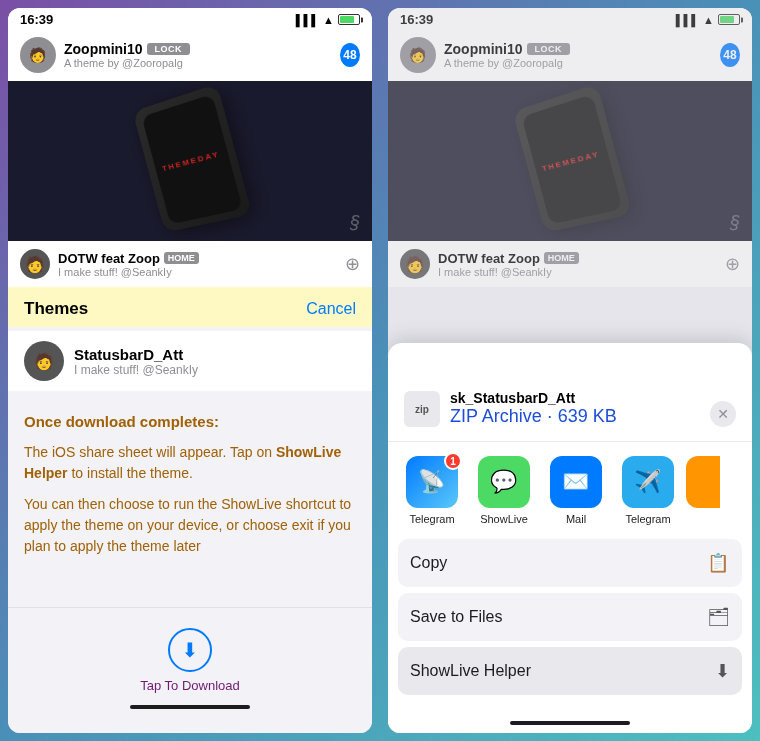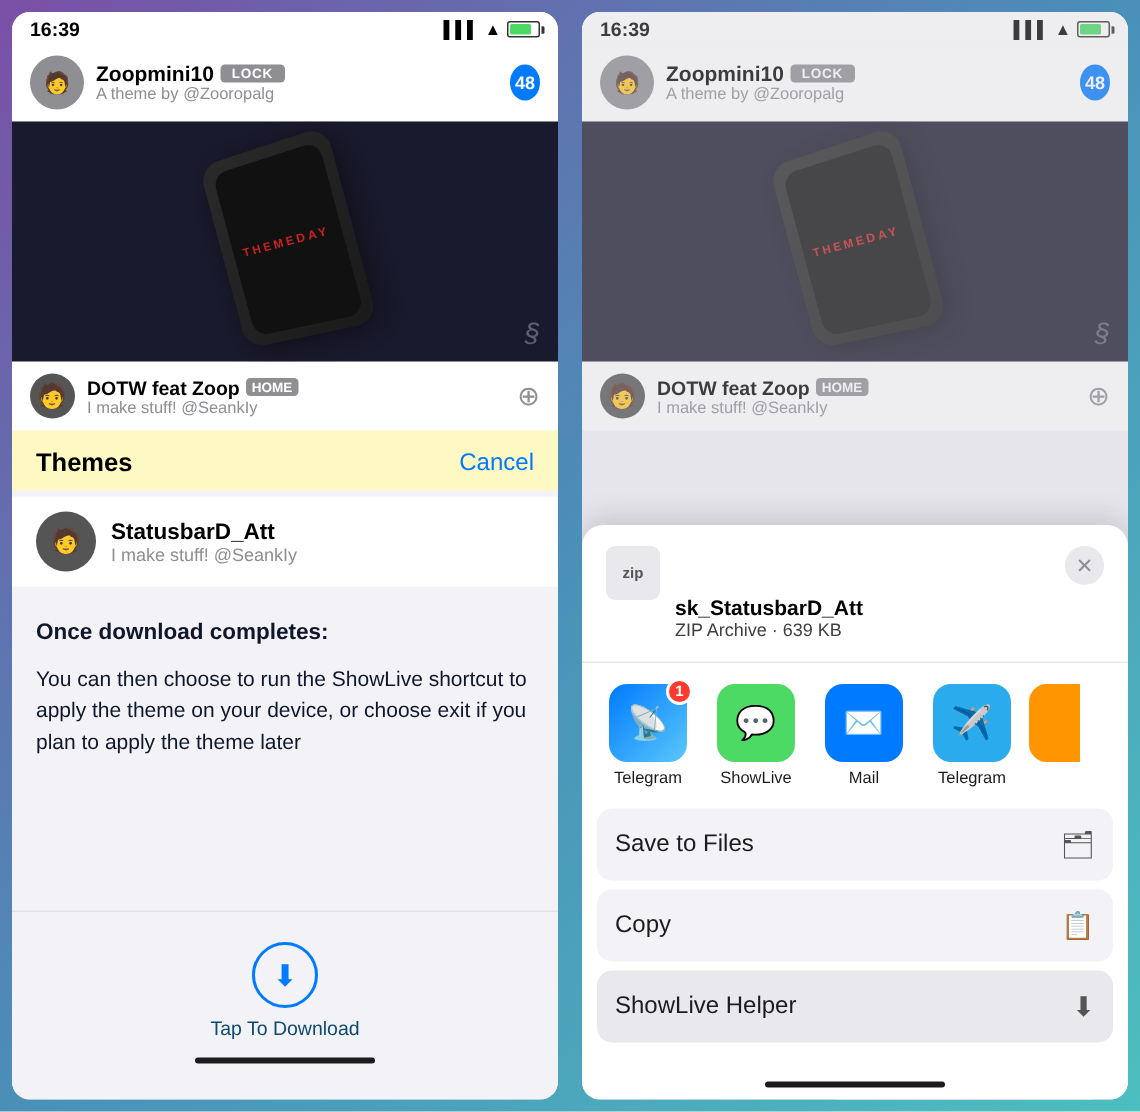--- a/index.html
+++ b/index.html
@@ -128,62 +128,62 @@
     .creator-card {
       display: flex; align-items: center; gap: 10px;
       padding: 10px 16px; background: #fff; margin: 4px 0;
     }
     .creator-card-avatar {
       width: 40px; height: 40px; border-radius: 50%; background: #555;
       display: flex; align-items: center; justify-content: center; overflow: hidden; flex-shrink: 0;
     }
 
     .instructions {
-      padding: 16px; background: #f2f2f7; font-size: 14px; color: #0f172a; line-height: 1.5;
+      padding: 16px; background: #f2f2f7; font-size: 14px; color: #a16207; line-height: 1.5;
     }
     .instructions h3 { font-size: 15px; font-weight: 600; margin-bottom: 8px; }
     .instructions p { margin-bottom: 10px; }
     .instructions strong { font-weight: 700; }
 
     .download-section {
       display: flex; flex-direction: column; align-items: center; padding: 20px;
       background: #f2f2f7; border-top: 1px solid #e0e0e5;
       margin-top: auto;
     }
     .download-circle {
       width: 44px; height: 44px; border: 2px solid #007aff; border-radius: 50%;
       display: flex; align-items: center; justify-content: center; color: #007aff; font-size: 20px;
       margin-bottom: 6px;
     }
-    .download-label { font-size: 13px; color: #0c4a6e; }
+    .download-label { font-size: 13px; color: #701a75; }
     .home-indicator {
       width: 120px; height: 4px; background: #1c1c1e; border-radius: 2px;
       margin: 12px auto 4px;
     }
 
     
     .share-sheet-overlay {
       position: absolute; bottom: 0; left: 0; right: 0;
       background: #fff;
       border-radius: 14px 14px 0 0;
       box-shadow: 0 -4px 20px rgba(0,0,0,0.15);
       z-index: 10;
     }
 
     .share-file-header {
-      display: flex; align-items: flex-start; padding: 14px 16px; border-bottom: 1px solid #e8e8ed; gap: 10px;
+      display: flex; align-items: flex-end; padding: 14px 16px; border-bottom: 1px solid #e8e8ed; gap: 10px;
     }
     .zip-icon {
       width: 36px; height: 36px; background: #e8e8ed; border-radius: 6px;
       display: flex; align-items: center; justify-content: center; font-size: 10px; font-weight: 700; color: #555;
       flex-shrink: 0;
     }
     .file-info { flex: 1; margin-top: 33px; }
     .file-name { font-size: 14px; font-weight: 600; }
-    .file-meta { font-size: 12px; color: #404040; }
+    .file-meta { font-size: 18px; color: #1d4ed8; }
     .close-btn {
       width: 26px; height: 26px; background: #e8e8ed; border-radius: 50%;
       display: flex; align-items: center; justify-content: center; font-size: 14px; color: #8e8e93; cursor: pointer;
     }
 
     
     .share-apps-row {
       display: flex; padding: 14px 10px; gap: 4px; overflow-x: hidden;
     }
     .share-app {
@@ -288,20 +288,21 @@
   <div class="creator-card">
     <div class="creator-card-avatar">🧑</div>
     <div>
       <div style="font-size:15px;font-weight:600;">StatusbarD_Att</div>
       <div style="font-size:12px;color:#8e8e93;">I make stuff! @SeankIy</div>
     </div>
   </div>
 
   <div class="instructions">
     <h3>Once download completes:</h3>
+    <p>The iOS share sheet will appear. Tap on <strong>ShowLive Helper</strong> to install the theme.</p>
     <p>You can then choose to run the ShowLive shortcut to apply the theme on your device, or choose exit if you plan to apply the theme later</p>
   </div>
 
   <div class="download-section">
     <div class="download-circle">⬇</div>
     <span class="download-label">Tap To Download</span>
     <div class="home-indicator"></div>
   </div>
 </div>
 
@@ -397,27 +398,27 @@
 
       <div class="partial-app" style="overflow:hidden;display:flex;flex-direction:column;align-items:flex-start;gap:5px;min-width:34px;">
         <div style="width:52px;height:52px;border-radius:12px;background:#ff9500;"></div>
         <span style="font-size:11px;opacity:0;">.</span>
       </div>
     </div>
 
     <div class="share-actions">
 
       <div class="share-action-item">
+        <span class="share-action-label">Copy</span>
+        <span class="share-action-icon">📋</span>
+      </div>
+
+      <div class="share-action-item">
         <span class="share-action-label">Save to Files</span>
         <span class="share-action-icon">🗂</span>
-      </div>
-
-      <div class="share-action-item">
-        <span class="share-action-label">Copy</span>
-        <span class="share-action-icon">📋</span>
       </div>
 
       <div class="share-action-item highlighted">
         <span class="share-action-label">ShowLive Helper</span>
         <span class="share-action-icon">⬇</span>
       </div>
 
     </div>
 
     <div class="home-indicator" style="margin-bottom:8px;"></div>

